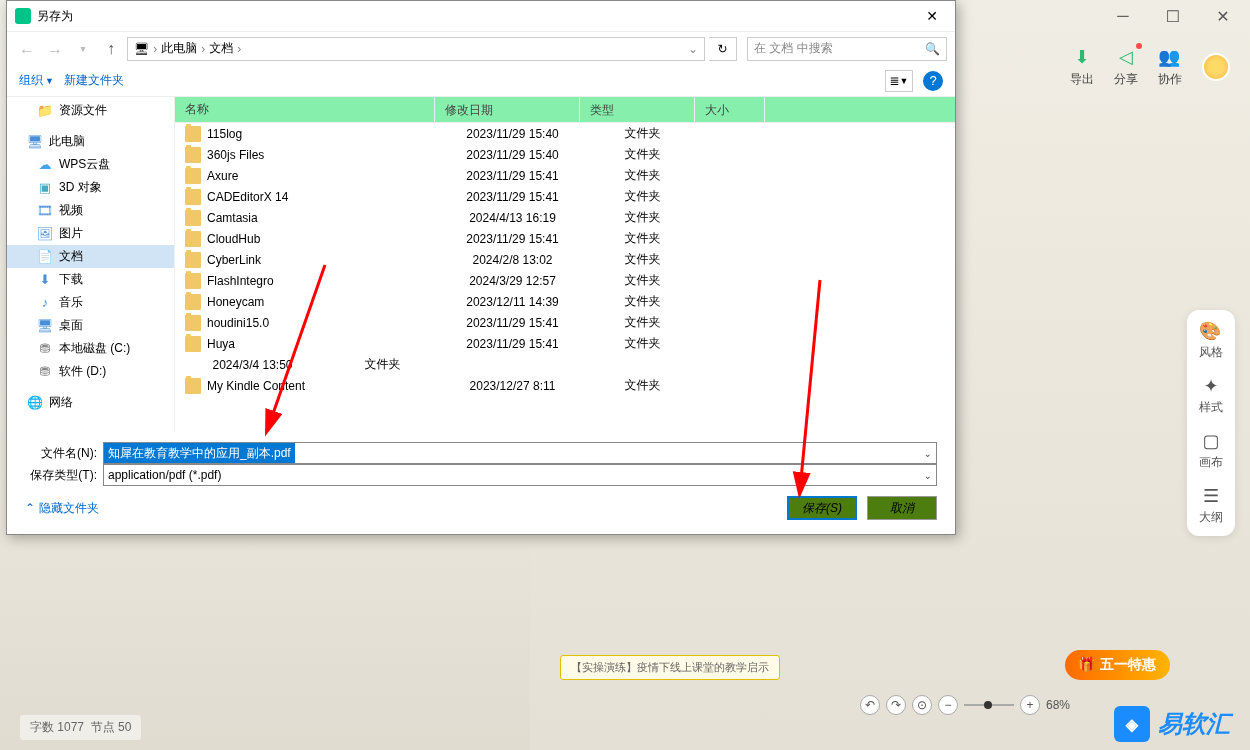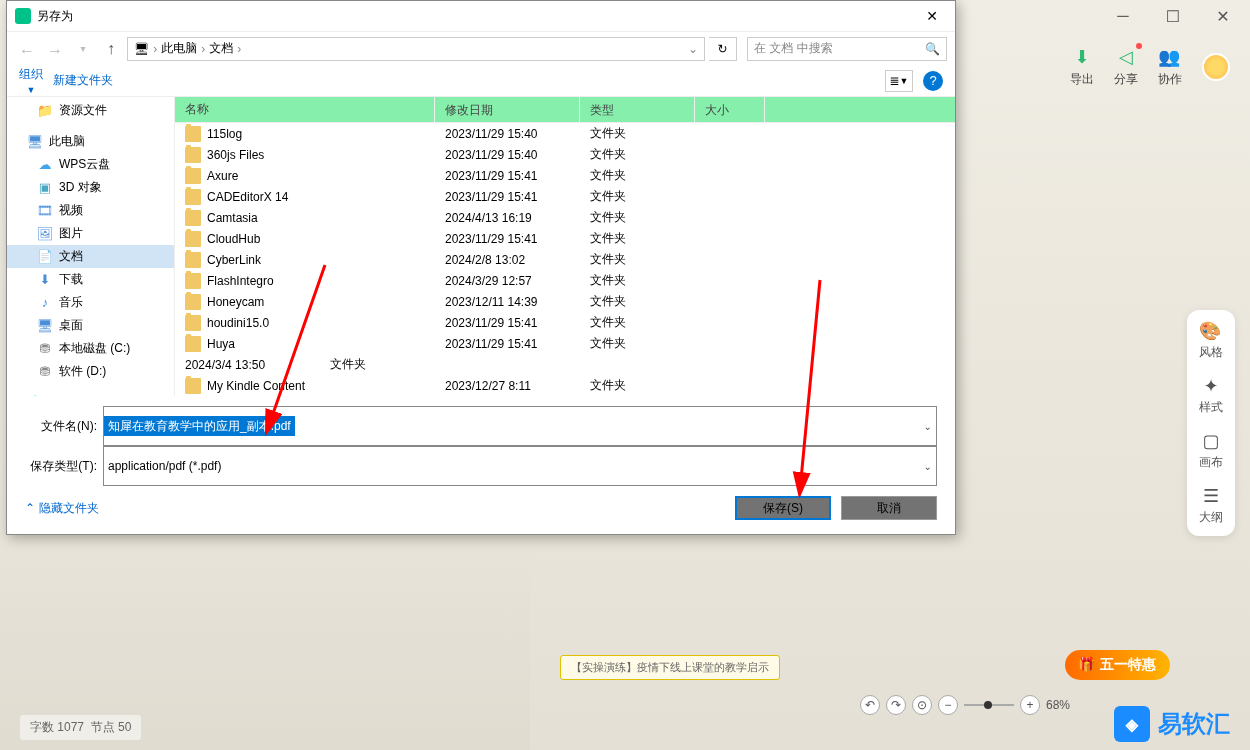--- a/index.html
+++ b/index.html
@@ -22,39 +22,39 @@
 
 .bg-footer { position: absolute; bottom: 10px; left: 20px; font-size: 12px; color: #666; background: rgba(255,255,255,0.5); padding: 4px 10px; border-radius: 3px; }
 .bg-zoom { position: absolute; bottom: 35px; right: 180px; display: flex; align-items: center; gap: 6px; font-size: 12px; color: #555; }
 .zoom-btn { width: 20px; height: 20px; border: 1px solid #aaa; border-radius: 50%; display: flex; align-items: center; justify-content: center; background: #fff; }
 .zoom-track { width: 50px; height: 2px; background: #aaa; position: relative; }
 .zoom-thumb { position: absolute; width: 8px; height: 8px; border-radius: 50%; background: #333; top: -3px; left: 20px; }
 
 
 .logo-area { position: absolute; bottom: 8px; right: 20px; display: flex; align-items: center; gap: 8px; }
 .logo-mark { width: 36px; height: 36px; background: #1a8cff; border-radius: 6px; display: flex; align-items: center; justify-content: center; color: #fff; font-weight: bold; }
-.logo-text { font-size: 24px; font-weight: bold; color: #1a8cff; }
+.logo-text { font-size: 24px; font-weight: bold; color: #1a8cff; font-style: italic; }
 .promo-badge { position: absolute; bottom: 70px; right: 80px; background: linear-gradient(90deg, #ff6a00, #ffb400); color: #fff; padding: 6px 14px; border-radius: 16px; font-size: 14px; font-weight: bold; }
 
 
 .dialog { position: absolute; top: 0; left: 6px; width: 950px; height: 535px; background: #fff; border: 1px solid #888; box-shadow: 3px 3px 12px rgba(0,0,0,0.3); display: flex; flex-direction: column; }
 .dlg-title { height: 30px; display: flex; align-items: center; padding: 0 8px; }
 .dlg-icon { width: 16px; height: 16px; background: #00c389; border-radius: 3px; margin-right: 6px; }
 .dlg-title-text { font-size: 12px; flex: 1; }
 .dlg-close { width: 30px; height: 24px; display: flex; align-items: center; justify-content: center; font-size: 14px; }
 .dlg-nav { height: 34px; display: flex; align-items: center; padding: 0 8px; gap: 4px; border-top: 1px solid #eee; }
 .nav-arrow { width: 24px; height: 24px; color: #bbb; display: flex; align-items: center; justify-content: center; font-size: 16px; }
 .nav-up { color: #555; }
 .breadcrumb { flex: 1; border: 1px solid #ccc; height: 24px; display: flex; align-items: center; padding: 0 6px; font-size: 12px; gap: 4px; }
 .bc-drop { color: #888; }
 .refresh-btn { width: 28px; height: 24px; border: 1px solid #ccc; border-left: none; display: flex; align-items: center; justify-content: center; font-size: 12px; }
 .search-box { width: 200px; border: 1px solid #ccc; height: 24px; margin-left: 6px; display: flex; align-items: center; padding: 0 6px; font-size: 12px; color: #888; }
 .search-ico { margin-left: auto; }
 .dlg-toolbar { height: 32px; display: flex; align-items: center; padding: 0 12px; gap: 10px; font-size: 12px; border-bottom: 1px solid #eee; }
-.tb-link { color: #0066cc; display: flex; align-items: center; gap: 2px; flex-direction: column; }
+.tb-link { color: #0066cc; display: flex; align-items: center; gap: 2px; }
 .tb-spacer { flex: 1; }
 .view-btn { width: 28px; height: 22px; border: 1px solid #ccc; display: flex; align-items: center; justify-content: center; }
 .help-ico { width: 20px; height: 20px; border-radius: 50%; background: #0078d4; color: #fff; display: flex; align-items: center; justify-content: center; font-size: 13px; }
 
 .dlg-body { flex: 1; display: flex; overflow: hidden; }
 .tree { width: 168px; border-right: 1px solid #eee; overflow-y: auto; font-size: 12px; padding-top: 2px; }
 .tree-item { display: flex; align-items: center; gap: 6px; padding: 3px 10px 3px 30px; white-space: nowrap; }
 .tree-item.root { padding-left: 20px; font-weight: normal; }
 .tree-item.selected { background: #d0e4f5; }
 .t-ico { width: 16px; height: 16px; display: flex; align-items: center; justify-content: center; font-size: 13px; }
@@ -66,40 +66,40 @@
 .t-pic { color: #4a90d9; }
 .t-doc { color: #4a90d9; }
 .t-down { color: #4a90d9; }
 .t-music { color: #4a90d9; }
 .t-desk { color: #4a90d9; }
 .t-disk { color: #888; }
 
 .filelist { flex: 1; overflow-y: auto; font-size: 12px; position: relative; }
 .fl-header { display: flex; border-bottom: 1px solid #eee; height: 26px; position: sticky; top: 0; background: #86efac; }
 .fl-col { padding: 5px 10px; border-right: 1px solid #eee; color: #444; }
-.fl-row { display: flex; height: 21px; align-items: center; }
+.fl-row { display: flex; height: 21px; align-items: center; text-align: center; }
 .fc-name { width: 260px; display: flex; align-items: center; gap: 6px; padding-left: 10px; }
 .fc-date { width: 145px; padding-left: 10px; }
 .fc-type { width: 115px; padding-left: 10px; }
 .fc-size { width: 70px; padding-left: 10px; }
 .f-ico { width: 16px; height: 16px; background: #f0c868; border-radius: 1px; position: relative; }
 .f-ico::before { content: ""; position: absolute; top: -2px; left: 1px; width: 5px; height: 2px; background: #f0c868; border-radius: 1px 1px 0 0; }
 
 .dlg-inputs { padding: 10px 18px 2px; font-size: 12px; }
 .inp-row { display: flex; align-items: center; margin-bottom: 0; gap: 6px; }
 .inp-label { width: 72px; text-align: right; }
 .inp-field { flex: 1; height: 22px; border: 1px solid #888; padding: 0 4px; font-size: 12px; }
 .inp-field.sel { background: #0078d4; color: #fff; }
-.inp-combo { flex: 1; height: 40px; border: 1px solid #888; padding: 0 4px; font-size: 12px; display: flex; align-items: center; position: relative; }
+.inp-combo { flex: 1; height: 22px; border: 1px solid #888; padding: 0 4px; font-size: 12px; display: flex; align-items: center; position: relative; }
 .combo-arrow { position: absolute; right: 4px; color: #555; font-size: 10px; }
 
 .dlg-footer { display: flex; align-items: center; padding: 8px 18px 14px; gap: 10px; font-size: 12px; }
 .hide-folders { display: flex; align-items: center; gap: 4px; color: #0066cc; }
 .dlg-footer .spacer { flex: 1; }
-.dlg-btn { width: 96px; height: 24px; border: 1px solid #999; background: #737373; font-size: 12px; }
+.dlg-btn { width: 70px; height: 24px; border: 1px solid #999; background: #4d7c0f; font-size: 12px; font-style: italic; }
 .dlg-btn.primary { border: 2px solid #0078d4; }
 
 
 .arrow { position: absolute; pointer-events: none; }
 .arrow svg { overflow: visible; }
 .mm-node { position: absolute; background: #fffbe6; border: 1px solid #e0c000; padding: 4px 10px; border-radius: 3px; font-size: 11px; color: #666; }
 
 
 .painting { position: absolute; top: 535px; left: 0; width: 530px; height: 215px; background: linear-gradient(180deg, rgba(255,255,255,0) 0%, rgba(200,195,180,0.3) 100%); opacity: 0.5; }
 </style>

